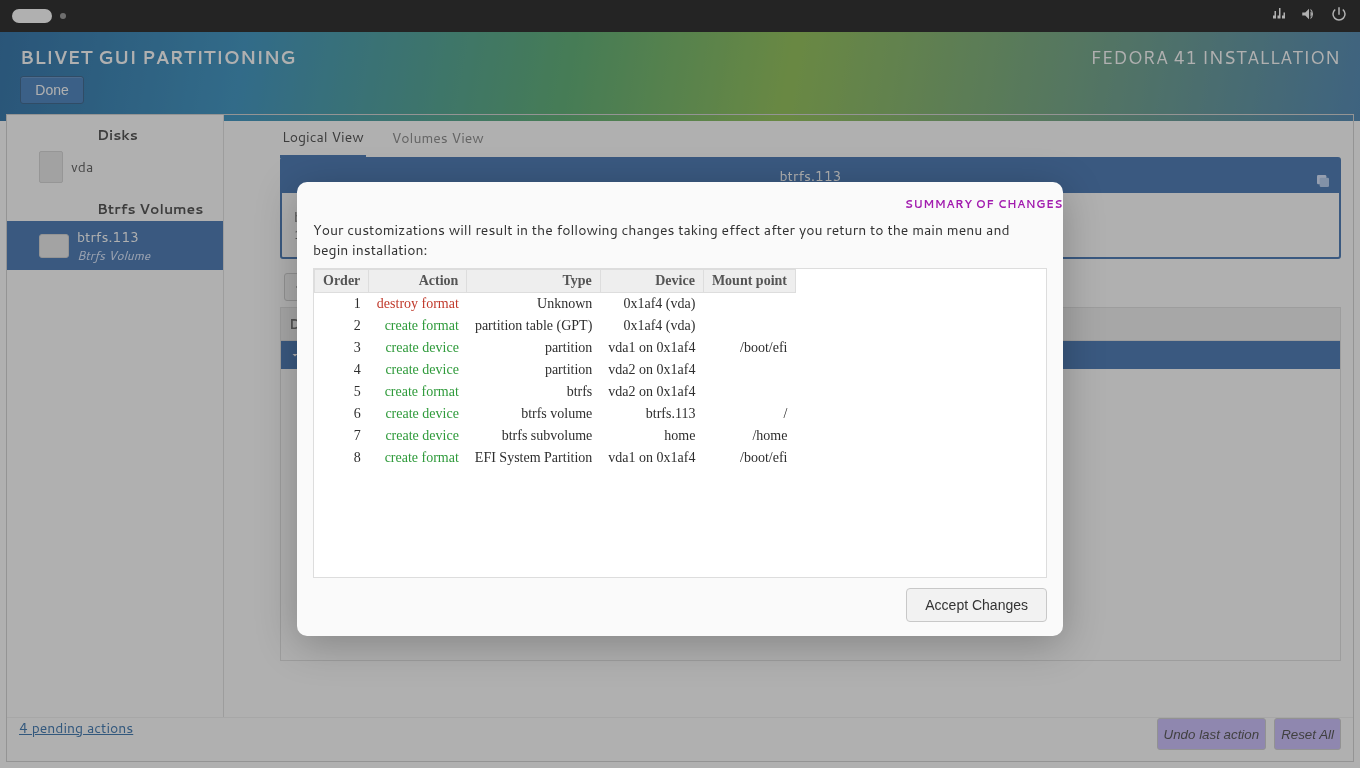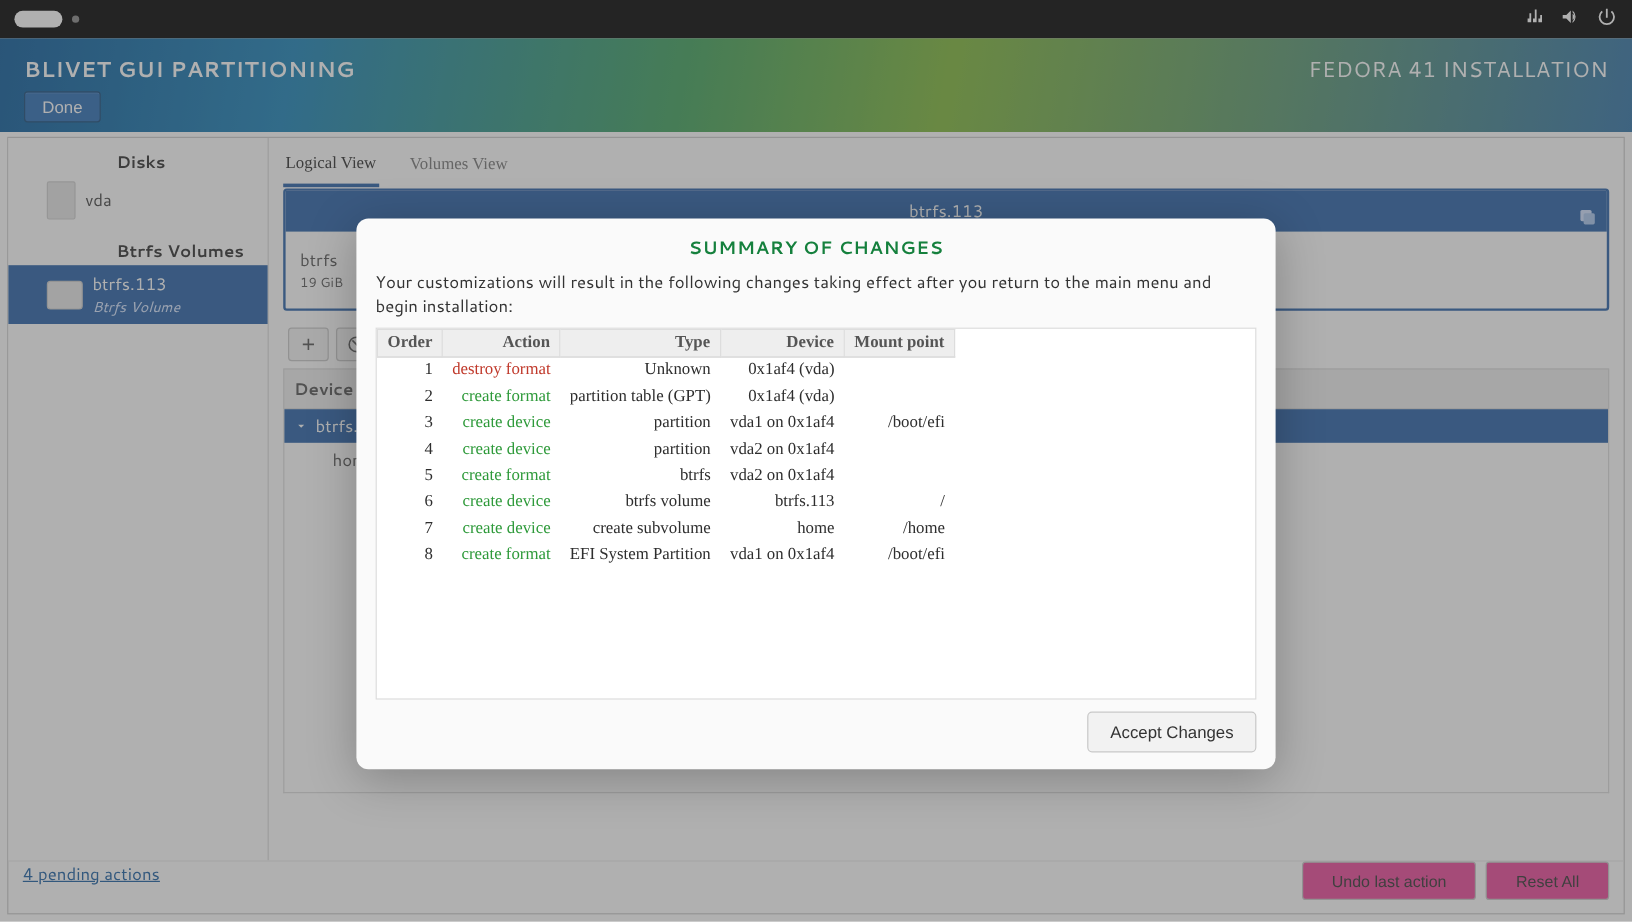--- a/index.html
+++ b/index.html
@@ -10,52 +10,52 @@
   height: 32px; background: #000; display: flex; align-items: center; justify-content: space-between; padding: 0 12px;
 }
 .gnome-top .left { display: flex; align-items: center; gap: 8px; }
 .gnome-top .pill { background: #fff; border-radius: 8px; height: 14px; width: 40px; }
 .gnome-top .dot { width: 6px; height: 6px; background: #888; border-radius: 50%; }
 .gnome-top .right { display: flex; align-items: center; gap: 12px; }
 .gnome-top svg { width: 18px; height: 18px; fill: #fff; }
 
 
 .header {
-  height: 78px;
+  height: 89px;
   background: linear-gradient(100deg, #0b5a9a 0%, #1a82b8 18%, #3fa15b 42%, #7fb739 58%, #3174a8 100%);
   padding: 8px 20px; position: relative;
   display: flex; flex-direction: column; justify-content: flex-start;
 }
 .header-row { display: flex; justify-content: space-between; align-items: flex-start; }
 .header .title { color: #fff; font-size: 18px; font-weight: 600; letter-spacing: 0.3px; margin-top: 4px; }
 .header .install-name { color: #fff; font-size: 18px; font-weight: 400; letter-spacing: 0.3px; margin-top: 4px; }
 .done-btn {
   margin-top: 6px; width: 64px; height: 28px; border: 1px solid #174a78; background: #2a6db5;
   color: #fff; font-size: 14px; border-radius: 3px; cursor: pointer;
   box-shadow: 0 1px 0 rgba(255,255,255,0.15) inset;
 }
 
 
 .body { position: absolute; top: 110px; left: 0; right: 0; bottom: 0; padding: 4px 6px 6px 6px; }
 .outer-frame { border: 1px solid #ccc; height: 100%; display: flex; flex-direction: column; }
-.main-flex { flex: 1; display: flex; min-height: 0; }
+.main-flex { flex: 1; display: flex; min-height: 0; gap: 44px; }
 
 .sidebar { width: 217px; border-right: 1px solid #ddd; background: #fff; padding-top: 8px; }
 .sidebar .section-hd { font-weight: 700; color: #2e2e2e; margin: 2px 0 2px 0; padding-left: 90px; }
 .sidebar .disk-item { display:flex; align-items:center; gap: 8px; padding: 4px 8px 14px 32px; }
 .sidebar .disk-icon { width: 24px; height: 32px; background: #e6e6e6; border: 1px solid #cfcfcf; border-radius: 2px; }
 .sidebar .label { color: #444; }
 .sidebar .sel { background: #2862a8; color: #fff; }
 .sidebar .vol-item { display:flex; align-items:center; gap: 8px; padding: 6px 8px 6px 32px; }
 .sidebar .vol-icon { width: 30px; height: 24px; background: #e8e8e8; border: 1px solid #ccc; border-radius: 3px; }
 .sidebar .sel .sub { color: #d7e5ff; font-style: italic; font-size: 12px; }
 .sidebar .sel .name { color: #fff; }
 
 .rightpane { flex: 1; padding: 6px 12px 0 12px; display:flex; flex-direction:column; }
-.tabs { display:flex; gap: 24px; height: 34px; align-items:center;font-family:Liberation Serif, serif; }
+.tabs { display:flex; gap: 24px; height: 34px; align-items:center; }
 .tab { color: #777; font-size: 14px; padding: 8px 2px; cursor: pointer; }
 .tab.active { color: #2e2e2e; border-bottom: 3px solid #2862a8; }
 
 .volbox { border: 2px solid #2862a8; border-radius: 3px; margin-top: 2px; }
 .volbox-top { background: #2862a8; color: #fff; text-align:center; height: 34px; line-height: 34px; position: relative; }
 .volbox-top .stack-icon { position:absolute; right:8px; top:8px; }
 .volbox-body { height: 64px; display:flex; align-items:center; padding-left: 12px; }
 .btrfs-badge { color: #555; }
 .size-line { color: #555; font-size: 11px; }
 
@@ -65,30 +65,30 @@
 
 .tbl-head { background: #eee; border: 1px solid #ddd; padding: 6px 8px; color:#555; font-weight:600; }
 .tree { border: 1px solid #ddd; border-top:none; height: 320px; }
 .tree .sel-row { background: #2862a8; color:#fff; padding: 4px 8px; display:flex; align-items:center; gap:6px; }
 .tree .sel-row svg { width:12px; height:12px; fill:#fff; }
 .tree .child-row { padding: 4px 8px 4px 40px; color:#555; }
 
 .footer { height: 44px; display:flex; align-items:flex-start; justify-content:space-between; padding:0 12px; border-top: 1px solid #eee; }
 .footer .pending { color:#1b5fa3; text-decoration: underline; cursor:pointer; }
 .footer-btns { display:flex; gap:8px; }
-.fbtn { height: 32px; padding: 0 24px; border: 1px solid #c8c8c8; background: #ec4899; border-radius: 3px; cursor:pointer; color:#333; }
+.fbtn { height: 32px; padding: 0 6px; border: 1px solid #c8c8c8; background: #c4b5fd; border-radius: 3px; cursor:pointer; color:#333;font-style:italic; }
 
 
 .dim { position:absolute; inset:0; background: rgba(80,80,80,0.45); }
 .modal {
   position:absolute; width:766px; left:50%; top:182px; transform:translateX(-50%);
   background:#fafafa; border-radius:10px; box-shadow: 0 8px 40px rgba(0,0,0,0.25);
   display:flex; flex-direction:column; overflow:hidden;
 }
-.modal h2 { text-align:center; font-size: 15px; font-weight:700; letter-spacing:0.5px; padding: 14px 0 8px; color:#15803d; }
+.modal h2 { text-align:right; font-size: 11px; font-weight:700; letter-spacing:0.5px; padding: 14px 0 8px; color:#a21caf; }
 .modal .intro { padding: 0 16px 8px; color:#333; }
 .modal .table-wrap { margin: 0 16px 10px; border: 1px solid #ddd; background:#fff; height: 310px; overflow:auto; }
 .modal table { border-collapse: collapse; width:auto; }
 .modal th, .modal td { text-align:right; padding: 3px 8px; font-size: 14px; white-space: nowrap; font-family: Liberation Serif, serif; }
 .modal thead th { background:#eeeeee; color:#555; font-weight:600; border: 1px solid #ddd; }
 .destroy { color: #c0392b; margin-top: 26px; }
 .create  { color: #2e9a3a; }
 .modal .actions { display:flex; justify-content:flex-end; gap:10px; padding: 0 16px 14px; }
 .mbtn { height: 34px; padding: 0 18px; border: 1px solid #c8c8c8; background: #f2f2f2; border-radius: 4px; cursor:pointer; color:#333; font-size:14px; }
 </style>
@@ -264,21 +264,21 @@
           <tr>
             <td>6</td>
             <td class="create">create device</td>
             <td>btrfs volume</td>
             <td>btrfs.113</td>
             <td>/</td>
           </tr>
           <tr>
             <td>7</td>
             <td class="create">create device</td>
-            <td>create subvolume</td>
+            <td>btrfs subvolume</td>
             <td>home</td>
             <td>/home</td>
           </tr>
           <tr>
             <td>8</td>
             <td class="create">create format</td>
             <td>EFI System Partition</td>
             <td>vda1 on 0x1af4</td>
             <td>/boot/efi</td>
           </tr>

